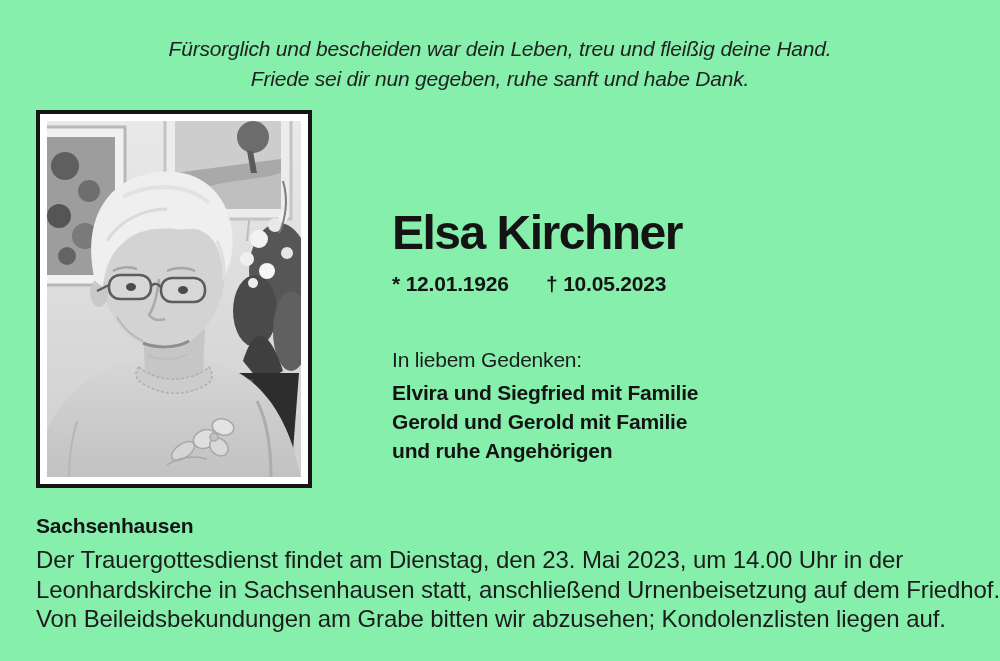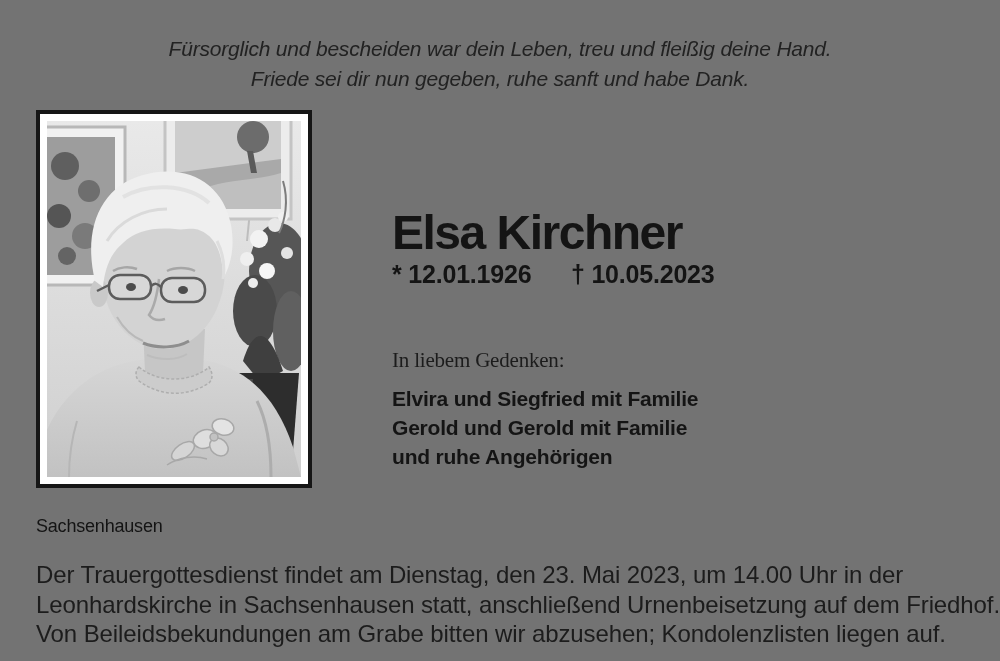--- a/index.html
+++ b/index.html
@@ -4,21 +4,21 @@
 <style>
   html, body {
     margin: 0;
     padding: 0;
     background: #ffffff;
   }
   #page {
     position: relative;
     width: 1000px;
     height: 661px;
-    background: #737373;
+    background: #86efac;
     overflow: hidden;
     font-family: "Liberation Sans", sans-serif;
     color: #1c1c1c;
   }
 
   
   .epigraph {
     position: absolute;
     top: 34px;
     left: 0;
@@ -56,65 +56,65 @@
   }
   .deceased-name {
     font-size: 48px;
     font-weight: 700;
     letter-spacing: -1.5px;
     line-height: 54px;
     color: #141414;
     white-space: nowrap;
   }
   .dates-line {
-    font-size: 25px;
+    margin-top: 12px;
+    font-size: 21px;
     font-weight: 700;
     letter-spacing: -0.2px;
     color: #141414;
     white-space: nowrap;
   }
   .dates-line .date-gap { display: inline-block; width: 26px; }
   .dates-line .symbol { font-weight: 700; }
 
   .memorial-block {
     position: absolute;
     left: 392px;
     top: 345px;
   }
   .memorial-intro {
     font-size: 21px;
     line-height: 30px;
     letter-spacing: -0.2px;
     color: #1c1c1c;
-    margin-bottom: 9px;
-    font-family: Liberation Serif, serif;
+    margin-bottom: 3px;
   }
   .mourner-line {
     font-size: 21px;
     font-weight: 700;
     line-height: 29px;
     letter-spacing: -0.2px;
     color: #141414;
     white-space: nowrap;
   }
 
   
   .service-block {
     position: absolute;
     left: 36px;
     top: 511px;
     width: 930px;
   }
   .service-town {
-    font-size: 18px;
-    font-weight: 400;
+    font-size: 21px;
+    font-weight: 700;
     line-height: 30px;
     letter-spacing: -0.2px;
     color: #141414;
-    margin-bottom: 19px;
+    margin-bottom: 4px;
   }
   .service-line {
     font-size: 24px;
     line-height: 29.5px;
     letter-spacing: -0.1px;
     color: #1c1c1c;
     white-space: nowrap;
   }
 </style>
 </head>

